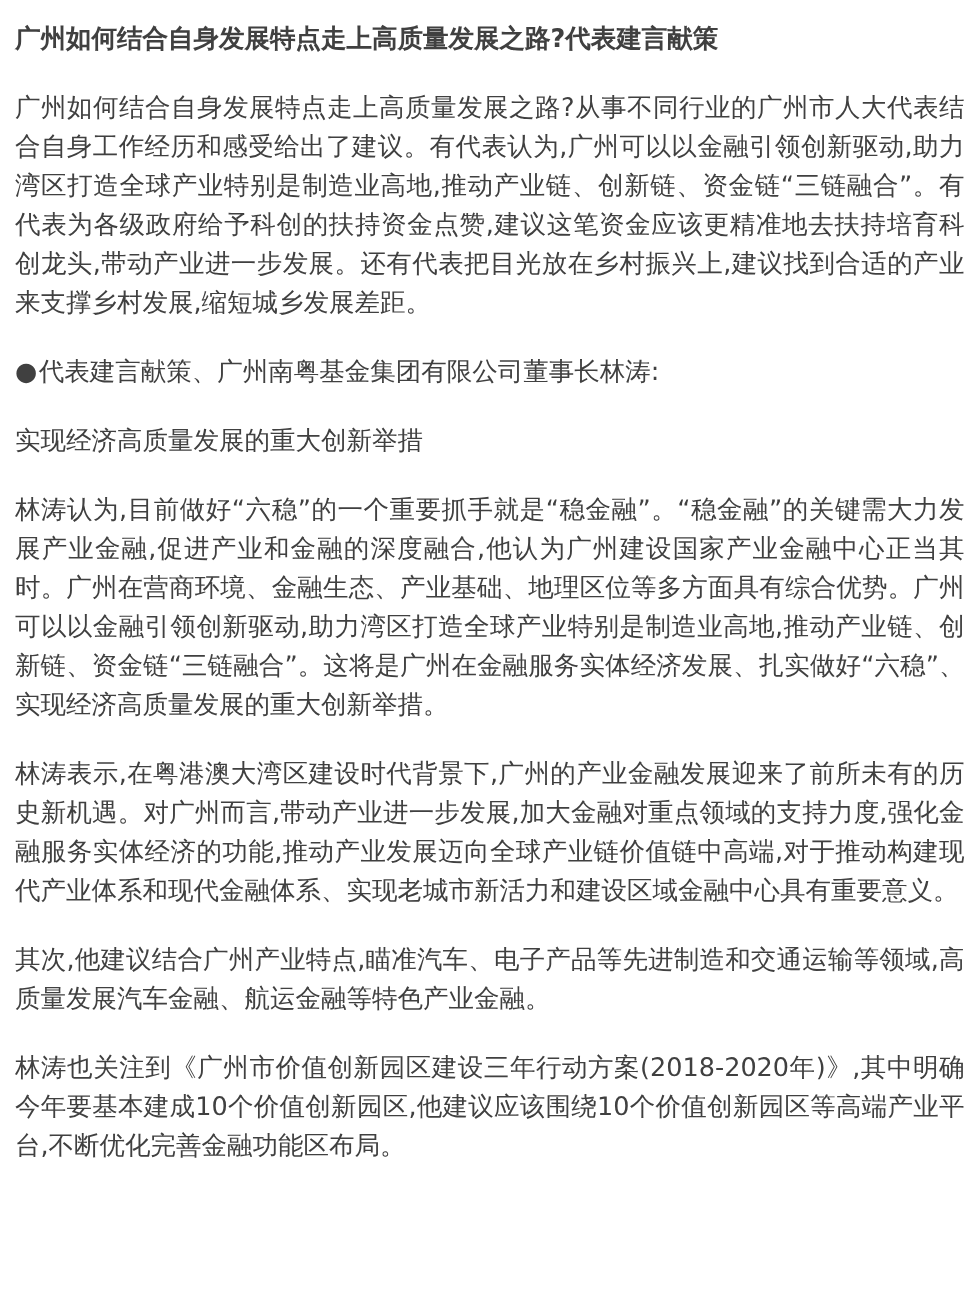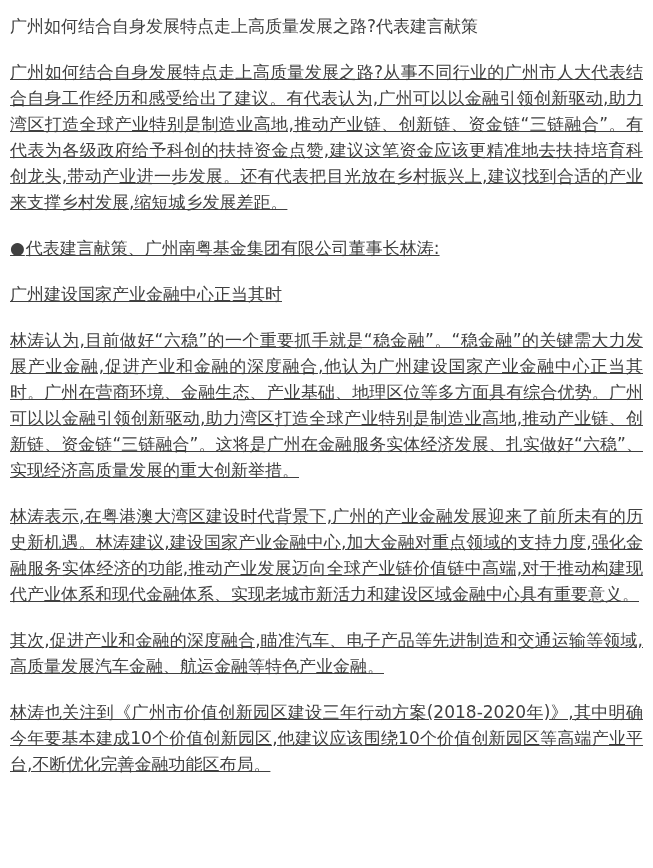--- a/index.html
+++ b/index.html
@@ -15,42 +15,41 @@
     width: 653px;
     padding: 13px 10px 0 10px;
     font-family: "DejaVu Sans", sans-serif;
     color: #404040;
     font-size: 17px;
     line-height: 26px;
     text-align: justify;
   }
   .article h1 {
     font-size: 17px;
-    font-weight: normal;
+    font-weight: bold;
     margin: 0 0 20px 0;
     line-height: 26px;
   }
   .article p {
     margin: 0 0 20px 0;
-    text-decoration: underline;
   }
   .speaker-line .bullet {
     margin-right: 1px;
   }
 </style>
 </head>
 <body>
 
 <main class="article">
   <h1>广州如何结合自身发展特点走上高质量发展之路?代表建言献策</h1>
 
   <p>广州如何结合自身发展特点走上高质量发展之路?从事不同行业的广州市人大代表结合自身工作经历和感受给出了建议。有代表认为,广州可以以金融引领创新驱动,助力湾区打造全球产业特别是制造业高地,推动产业链、创新链、资金链“三链融合”。有代表为各级政府给予科创的扶持资金点赞,建议这笔资金应该更精准地去扶持培育科创龙头,带动产业进一步发展。还有代表把目光放在乡村振兴上,建议找到合适的产业来支撑乡村发展,缩短城乡发展差距。</p>
 
   <p class="speaker-line"><span class="bullet">●</span><span>代表建言献策、广州南粤基金集团有限公司董事长林涛:</span></p>
 
-  <p>广州建设国家产业金融中心正当其时</p>
+  <p>实现经济高质量发展的重大创新举措</p>
 
   <p>林涛认为,目前做好“六稳”的一个重要抓手就是“稳金融”。“稳金融”的关键需大力发展产业金融,促进产业和金融的深度融合,他认为广州建设国家产业金融中心正当其时。广州在营商环境、金融生态、产业基础、地理区位等多方面具有综合优势。广州可以以金融引领创新驱动,助力湾区打造全球产业特别是制造业高地,推动产业链、创新链、资金链“三链融合”。这将是广州在金融服务实体经济发展、扎实做好“六稳”、实现经济高质量发展的重大创新举措。</p>
-  <p>林涛表示,在粤港澳大湾区建设时代背景下,广州的产业金融发展迎来了前所未有的历史新机遇。林涛建议,建设国家产业金融中心,加大金融对重点领域的支持力度,强化金融服务实体经济的功能,推动产业发展迈向全球产业链价值链中高端,对于推动构建现代产业体系和现代金融体系、实现老城市新活力和建设区域金融中心具有重要意义。</p>
-  <p>其次,促进产业和金融的深度融合,瞄准汽车、电子产品等先进制造和交通运输等领域,高质量发展汽车金融、航运金融等特色产业金融。</p>
+  <p>林涛表示,在粤港澳大湾区建设时代背景下,广州的产业金融发展迎来了前所未有的历史新机遇。对广州而言,带动产业进一步发展,加大金融对重点领域的支持力度,强化金融服务实体经济的功能,推动产业发展迈向全球产业链价值链中高端,对于推动构建现代产业体系和现代金融体系、实现老城市新活力和建设区域金融中心具有重要意义。</p>
+  <p>其次,他建议结合广州产业特点,瞄准汽车、电子产品等先进制造和交通运输等领域,高质量发展汽车金融、航运金融等特色产业金融。</p>
   <p>林涛也关注到《广州市价值创新园区建设三年行动方案(2018-2020年)》,其中明确今年要基本建成10个价值创新园区,他建议应该围绕10个价值创新园区等高端产业平台,不断优化完善金融功能区布局。</p>
 
 </main>
 
 </body></html>

